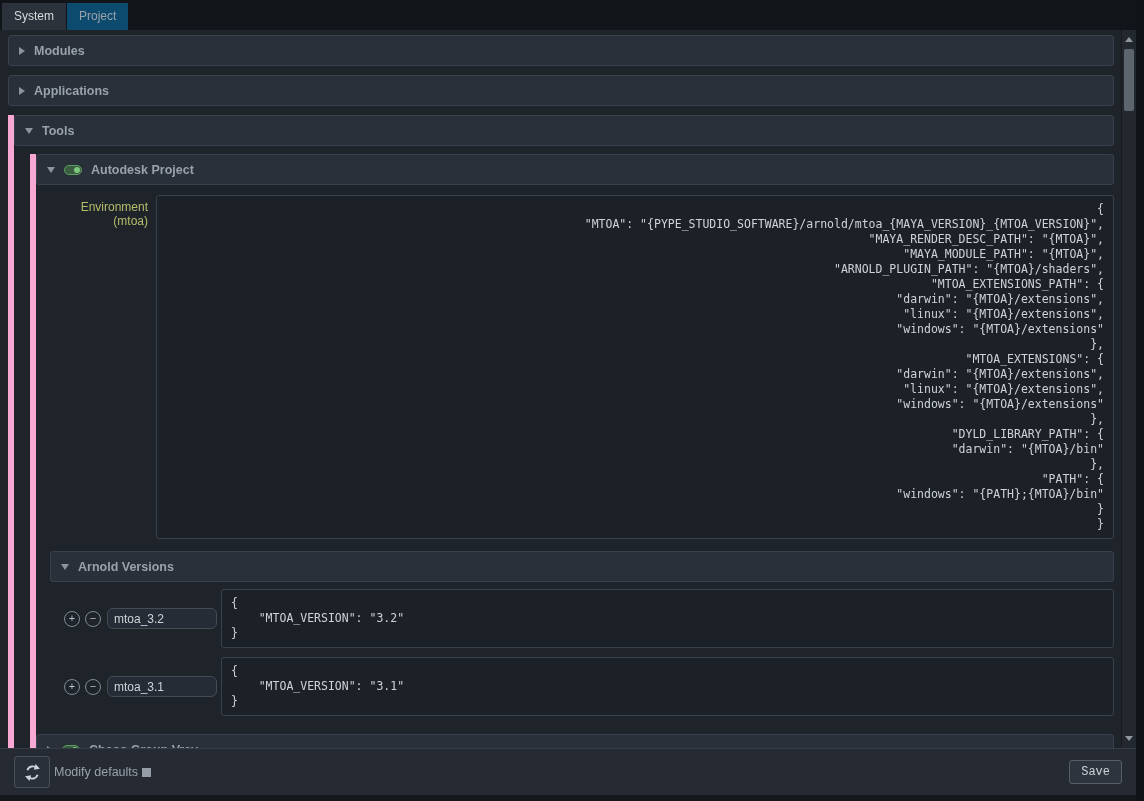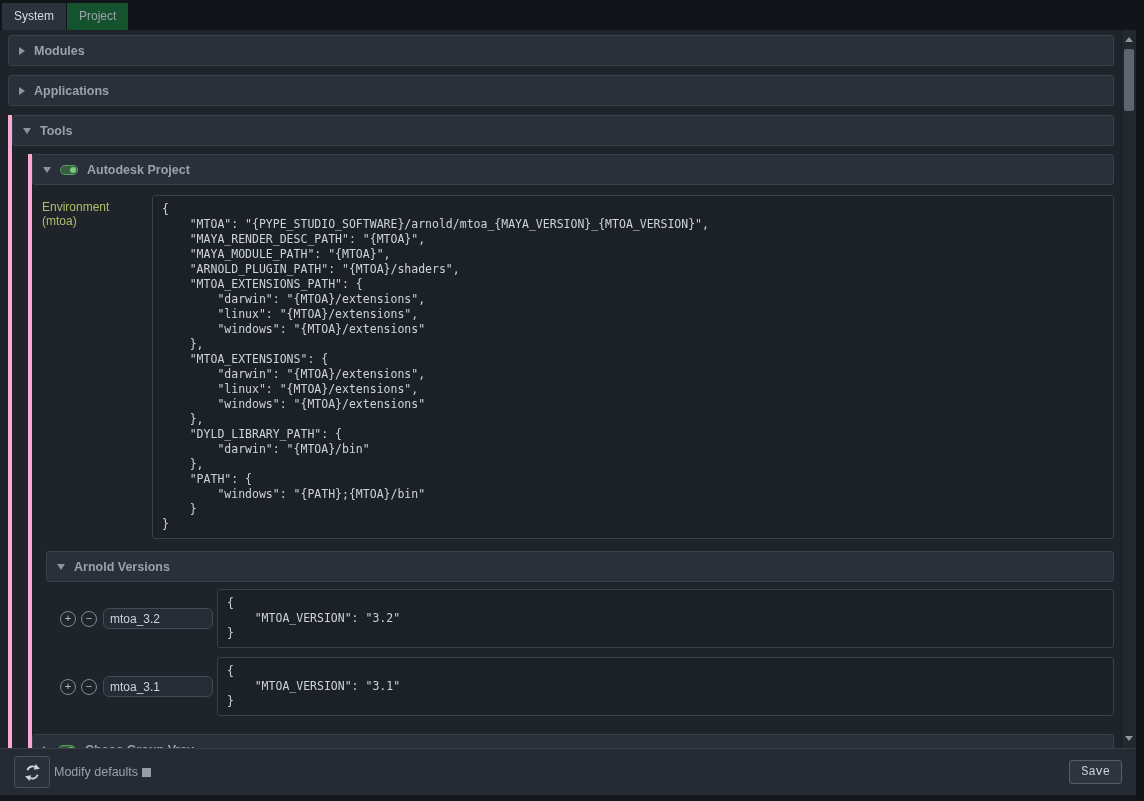--- a/index.html
+++ b/index.html
@@ -7,31 +7,31 @@
   body { width: 1144px; height: 801px; overflow: hidden;
          font-family: "Liberation Sans", "DejaVu Sans", sans-serif; }
 
   .app { width: 1136px; height: 801px; display: flex; flex-direction: column;
          background: #1f242b; }
 
   
   .tabbar { height: 30px; background: #111519; display: flex; align-items: flex-end;
             padding-left: 2px; gap: 1px; flex: 0 0 auto; }
   .tab { padding: 6px 12px 7px 12px; font-size: 12px; color: #9ba2ab;
-         background: #14532d; cursor: default; }
+         background: #0c4a6e; cursor: default; }
   .tab.active { background: #2c323b; color: #d7dbe0; }
 
   
   .body-row { flex: 1 1 auto; display: flex; min-height: 0; background: #1f242b; }
   .main { flex: 1 1 auto; overflow: hidden; padding-top: 18px; min-width: 0; }
 
   
   .section { margin: 0 7px 9px 8px; }
   .section.cut-top { margin-top: -13px; }
-  .green-edge { border-left: 4px solid #f9a8d4; }
+  .green-edge { border-left: 6px solid #f9a8d4; }
   .sec-header { display: flex; align-items: center; gap: 9px; height: 31px;
                 background: #2a303a; border: 1px solid #3a414c; border-radius: 3px;
                 padding: 0 10px; cursor: default; }
   .sec-title { font-weight: bold; font-size: 12.5px; color: #99a1ab; }
 
   .chev { width: 0; height: 0; border-style: solid; display: inline-block; flex: 0 0 auto; }
   .chev.right { border-width: 4px 0 4px 6px;
                 border-color: transparent transparent transparent #8d949e; }
   .chev.down  { border-width: 6px 4px 0 4px;
                 border-color: #8d949e transparent transparent transparent; }
@@ -42,21 +42,21 @@
   .sub-body { padding: 10px 0 9px 0; }
 
   
   .toggle { width: 18px; height: 10px; border-radius: 5px; background: #3a5c41;
             border: 1px solid #58a05e; position: relative; display: inline-block;
             flex: 0 0 auto; }
   .toggle .knob { position: absolute; right: 1px; top: 1px; width: 6px; height: 6px;
                   border-radius: 50%; background: #7ec77f; }
 
   
-  .field-row { display: flex; align-items: flex-start; }
+  .field-row { display: flex; align-items: flex-start; text-align: right; }
   .field-label { width: 120px; flex: 0 0 auto; padding: 5px 8px 0 10px;
                  color: #b4bd6a; font-size: 12px; }
   .code-editor { flex: 1 1 auto; background: #1c2127; border: 1px solid #3a414c;
                  border-radius: 3px; padding: 6px 9px; margin: 0;
                  font-family: "DejaVu Sans Mono", "Liberation Mono", monospace;
                  font-size: 11.5px; line-height: 15px; color: #ced3da;
                  white-space: pre; overflow: hidden; }
 
   
   .versions { margin: 12px 0 0 14px; }

